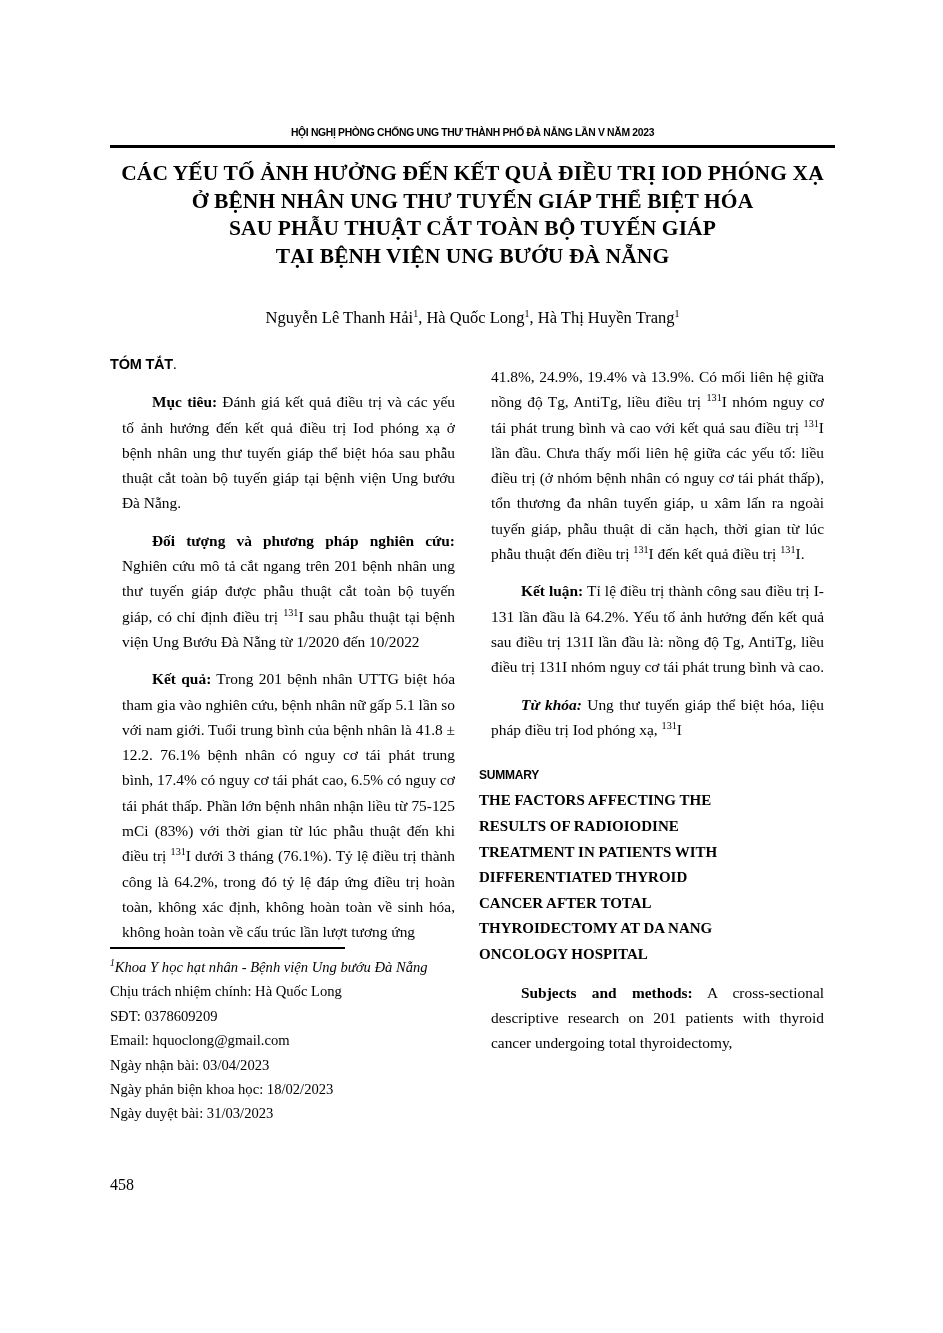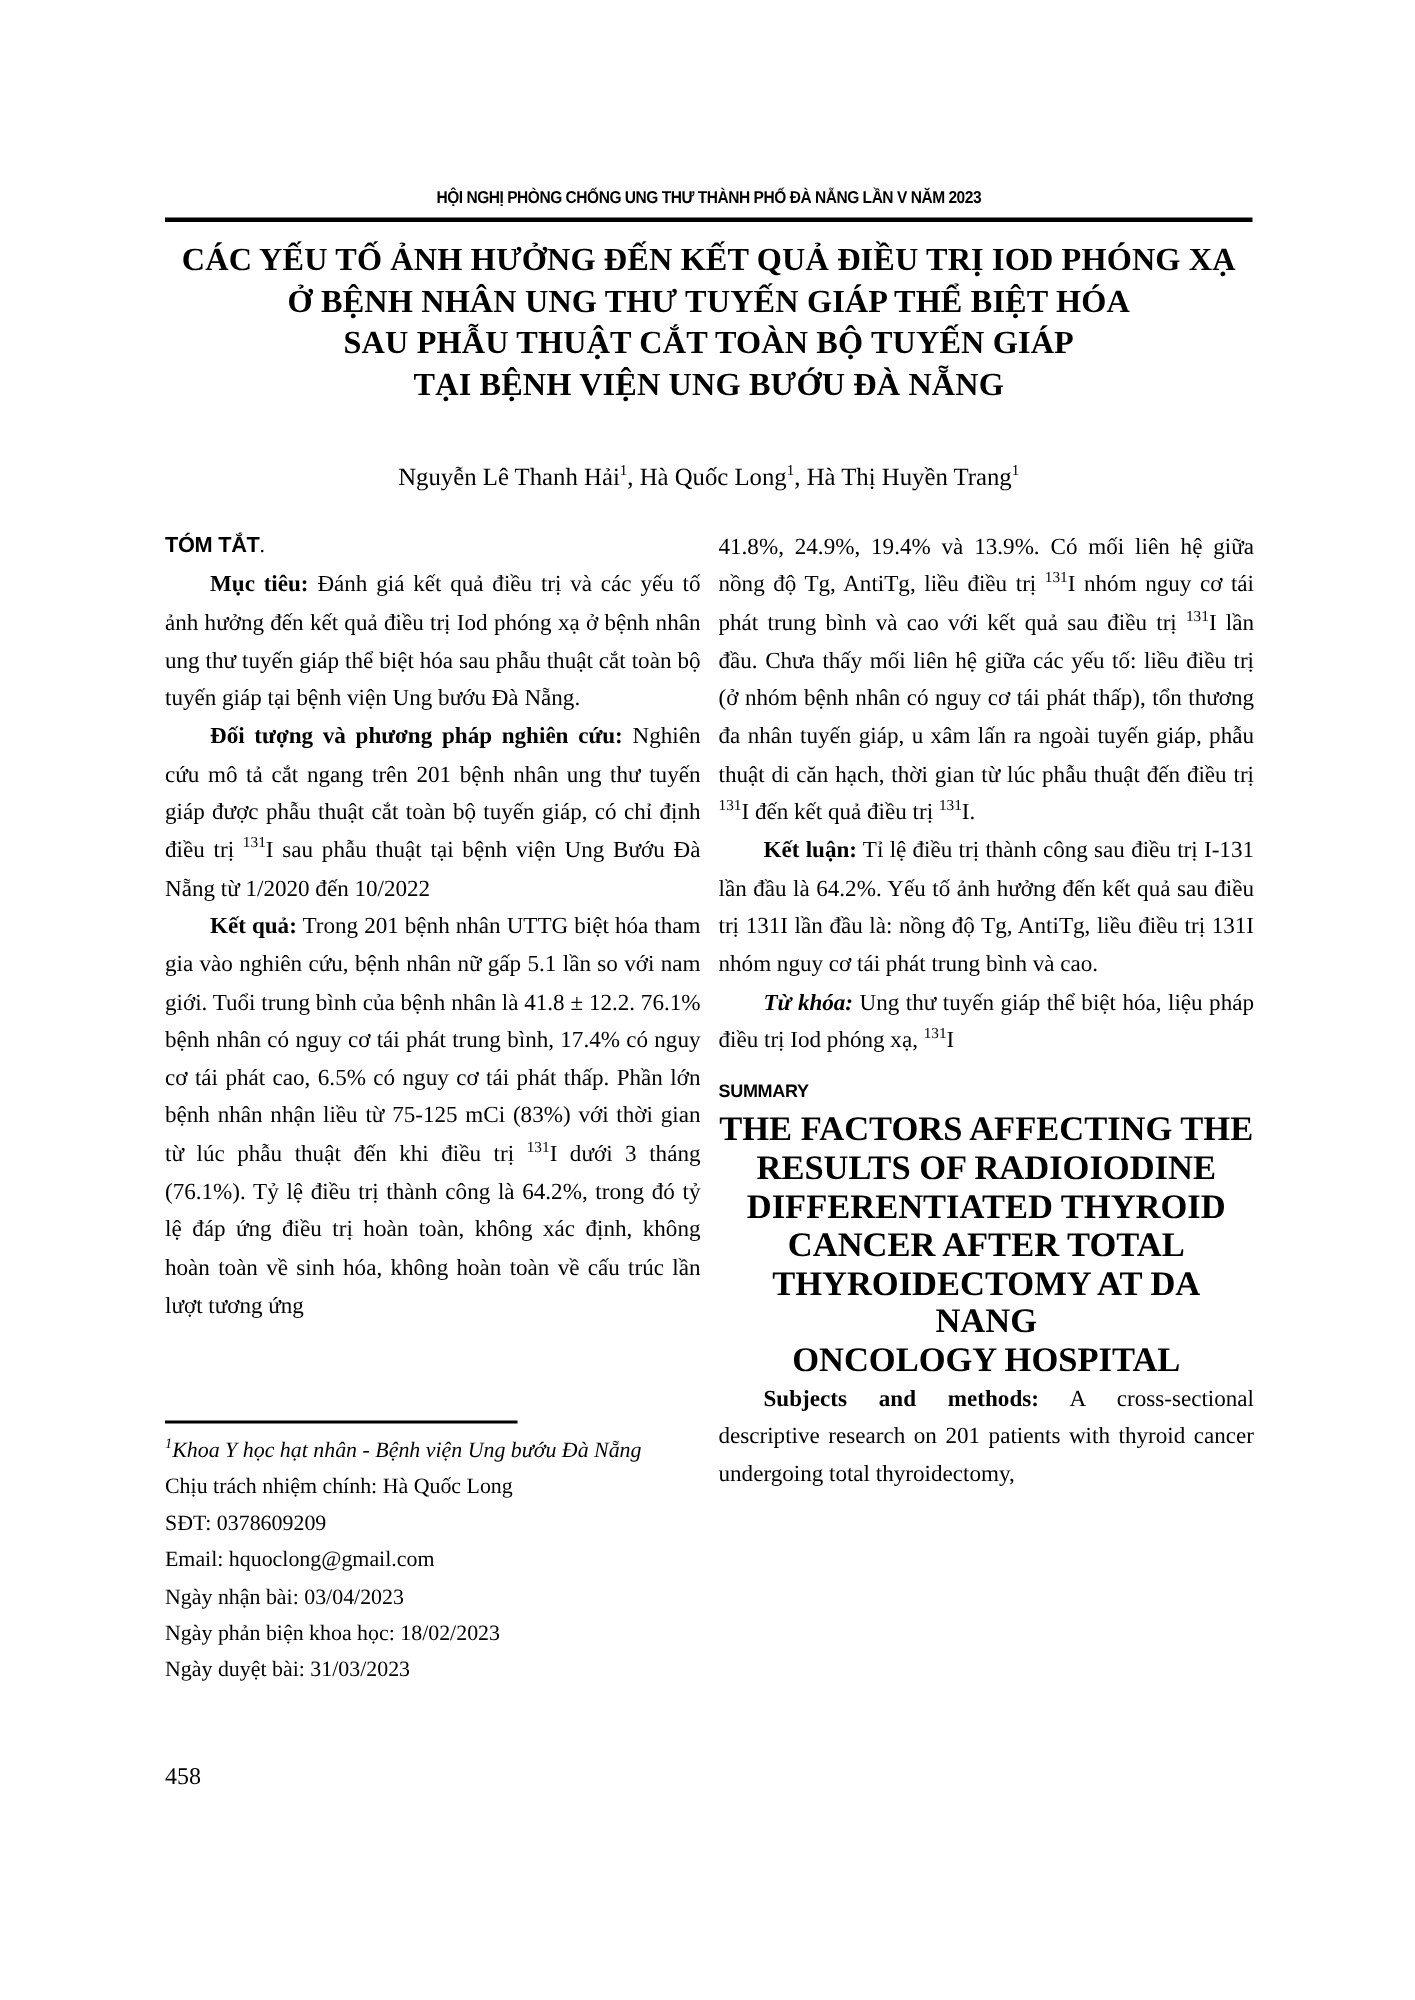--- a/index.html
+++ b/index.html
@@ -84,21 +84,21 @@
   
   .col {
     position: absolute;
     top: 352px;
     width: 357px;
   }
   .col-left  { left: 110px; }
   .col-right { left: 479px; }
 
   .col p, .col div.para {
-    margin: 0;
+    margin: 12px;
     font-size: 15.4px;
     line-height: 25.3px;
     text-align: justify;
     text-justify: inter-word;
     hyphens: none;
   }
   .indent { text-indent: 30px; }
 
   .sec-head-sans {
     font-family: "Liberation Sans", "DejaVu Sans", sans-serif;
@@ -154,23 +154,22 @@
   
   .summary-label {
     font-family: "Liberation Sans", "DejaVu Sans", sans-serif;
     font-weight: bold;
     font-size: 12px;
     line-height: 25.3px;
     margin: 0;
     letter-spacing: -0.2px;
   }
   .summary-title {
-    text-align: center;
-    font-weight: bold;
-    font-size: 23px;
+    font-weight: bold;
+    font-size: 15px;
     line-height: 25.6px;
     margin: 0;
   }
 
   
   .page-number {
     position: absolute;
     left: 110px;
     top: 1176px;
     font-size: 16px;
@@ -230,20 +229,21 @@
 
     <div class="para indent"><i class="lead">Từ khóa:</i><span> Ung thư tuyến giáp thể biệt hóa, liệu pháp điều trị Iod phóng xạ, </span><sup class="iso">131</sup><span>I</span></div>
 
     <div class="spacer-sm"></div>
 
     <div class="summary-label">SUMMARY</div>
 
     <div>
       <div class="summary-title">THE FACTORS AFFECTING THE</div>
       <div class="summary-title">RESULTS OF RADIOIODINE</div>
+      <div class="summary-title">TREATMENT IN PATIENTS WITH</div>
       <div class="summary-title">DIFFERENTIATED THYROID</div>
       <div class="summary-title">CANCER AFTER TOTAL</div>
       <div class="summary-title">THYROIDECTOMY AT DA NANG</div>
       <div class="summary-title">ONCOLOGY HOSPITAL</div>
     </div>
 
 
     <div class="para indent"><b class="lead">Subjects and methods:</b><span> A cross-sectional descriptive research on 201 patients with thyroid cancer undergoing total thyroidectomy,</span></div>
 
   </div>

